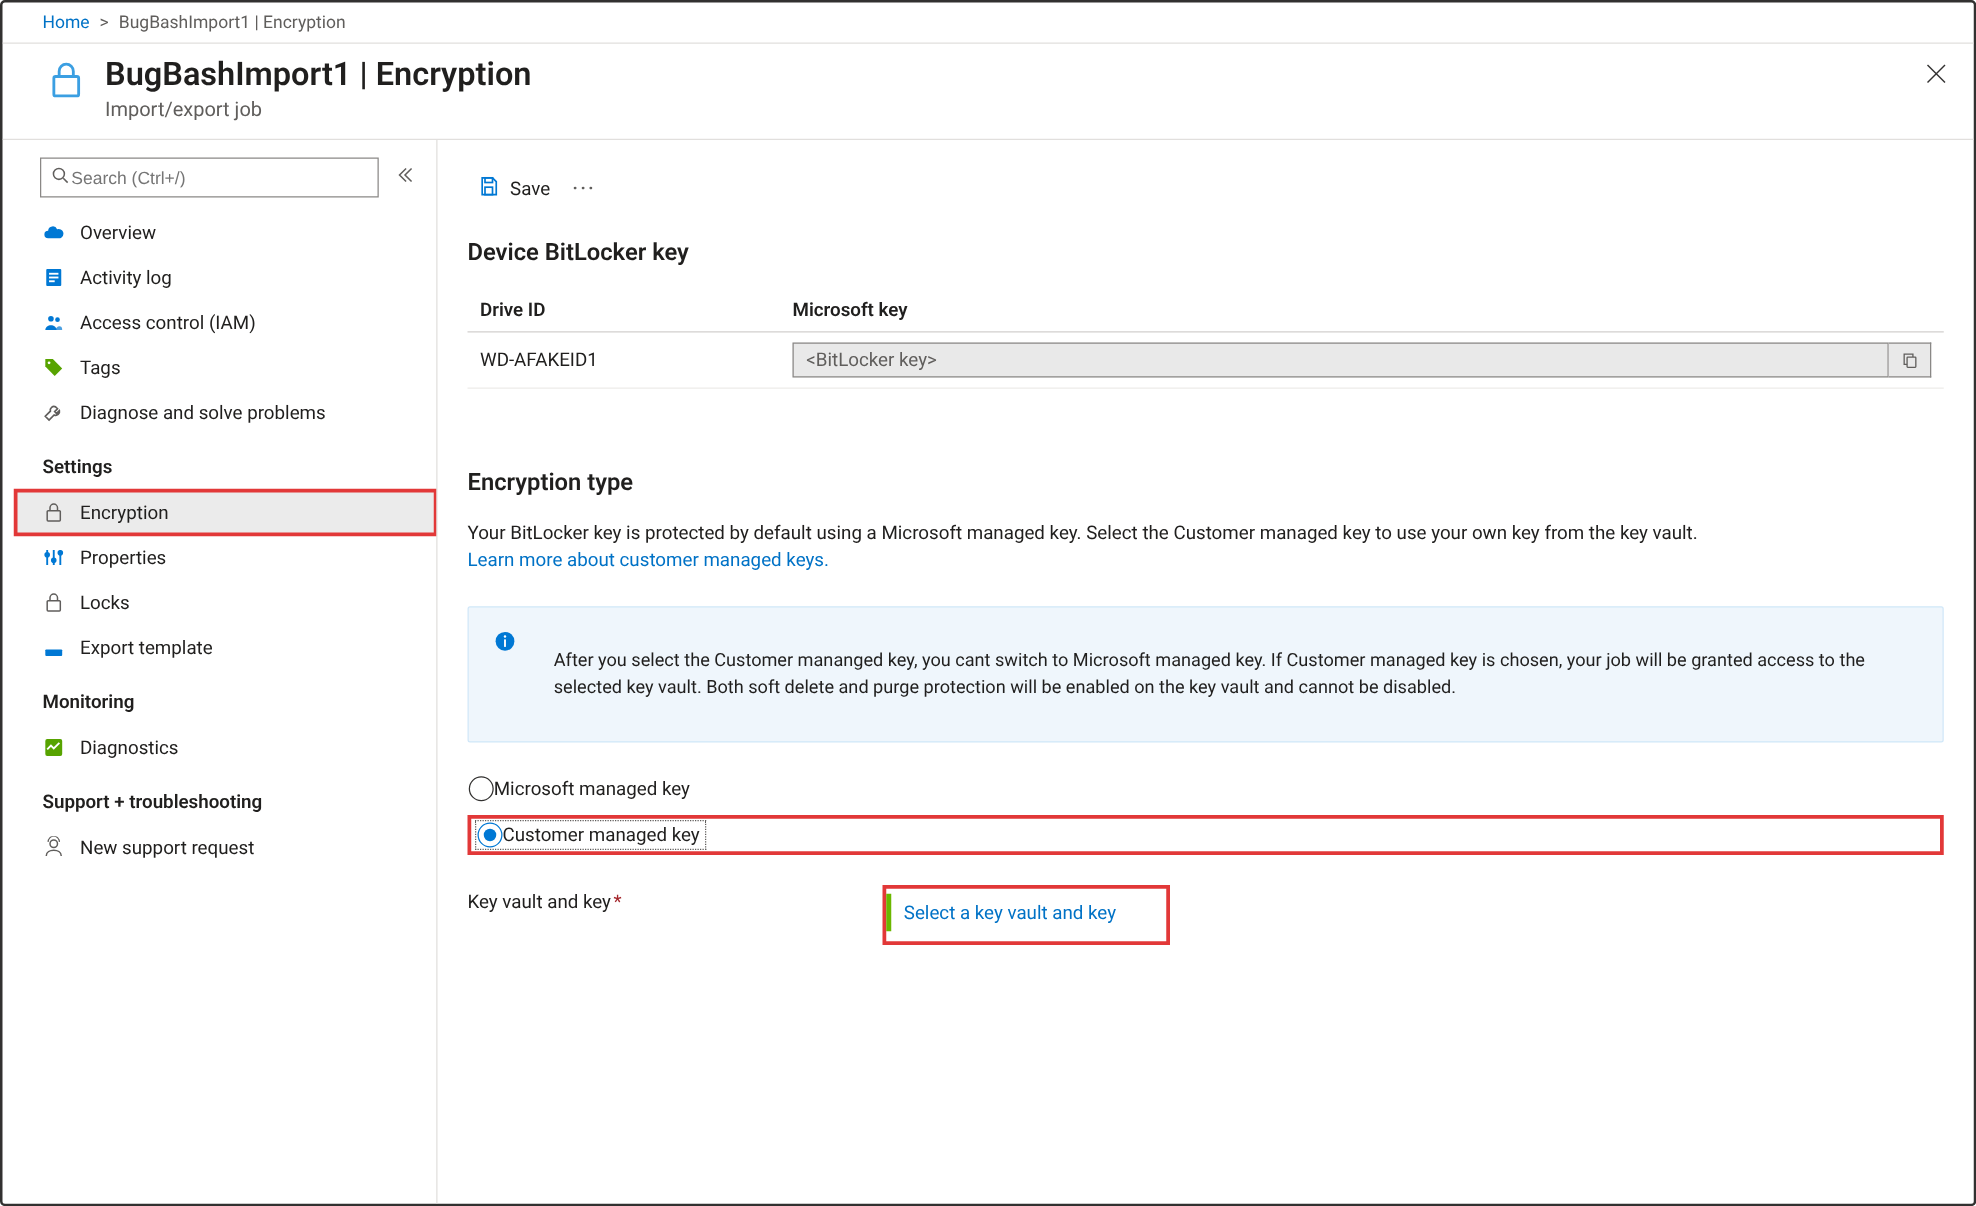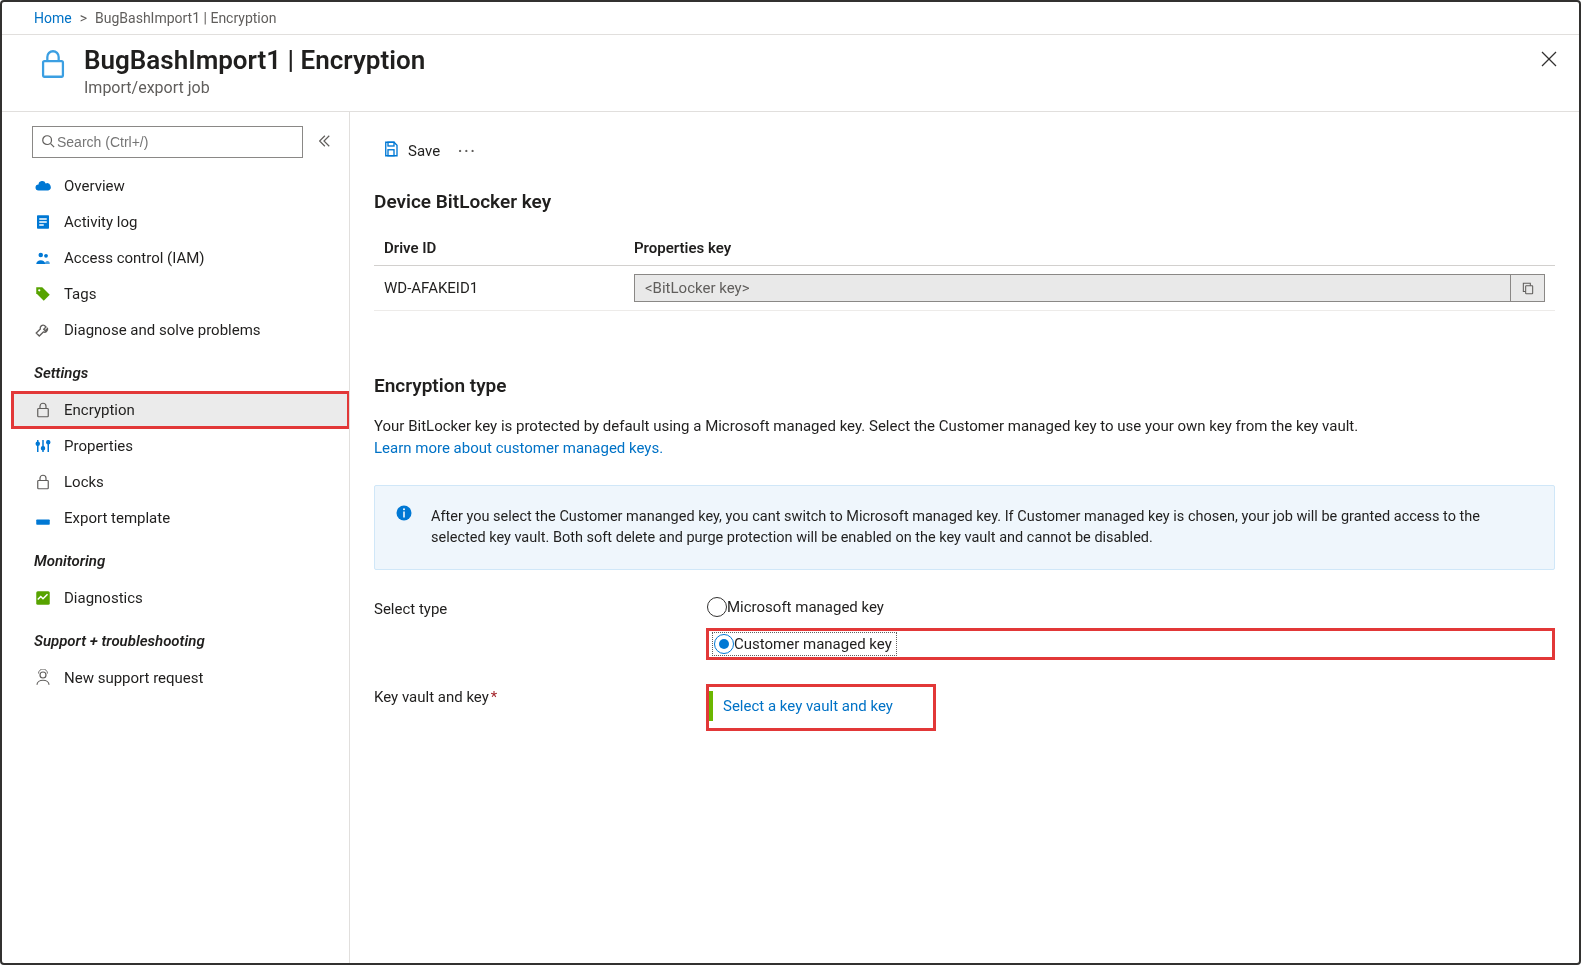--- a/index.html
+++ b/index.html
@@ -64,21 +64,21 @@
   }
   .sidebar .collapse { cursor: pointer; padding: 4px; }
   .sidebar ul { list-style: none; margin: 4px 0 0 0; padding: 0; }
   .sidebar li {
     display: flex; align-items: center; gap: 12px;
     padding: 9px 16px 9px 32px;
     cursor: pointer; font-size: 15px;
   }
   .sidebar li .nav-icon { width: 18px; height: 18px; display: inline-flex; align-items: center; justify-content: center; flex-shrink: 0; }
   .sidebar .section-label {
-    font-weight: 600; font-size: 15px; padding: 16px 16px 6px 32px; color: var(--text-color); font-style: italic;
+    font-weight: 600; font-size: 15px; padding: 16px 16px 6px 32px; color: var(--text-color);
   }
   .sidebar li.selected {
     background: var(--sidebar-selected);
   }
   .sidebar li.highlighted {
     outline: 3px solid var(--highlight-red);
     outline-offset: -2px;
     margin-left: 10px;
     padding-left: 22px;
   }
@@ -116,21 +116,21 @@
   
   .para { font-size: 15px; line-height: 1.5; margin: 0 0 1px 0; }
   a.inline { color: var(--link-blue); text-decoration: none; }
   
   .info-box {
     background: var(--info-bg); border: 1px solid var(--info-border);
     display: flex; gap: 14px; padding: 16px 20px; margin: 28px 0 26px 0;
     border-radius: 2px;
   }
   .info-box .info-icon { flex-shrink: 0; width:18px; height:18px; margin-top:2px; }
-  .info-box p { margin: 4px; font-size: 14.5px; line-height: 1.5; }
+  .info-box p { margin: 16px; font-size: 14.5px; line-height: 1.5; }
   
   .form-row { display: flex; align-items: flex-start; margin-bottom: 24px; }
   .form-label { width: 332px; font-size: 15px; padding-top: 4px; }
   .form-label .req { color: #a4262c; margin-left: 2px; }
   .form-control { flex: 1; }
   .radio-group { display: flex; flex-direction: column; gap: 10px; }
   .radio-opt { display: inline-flex; align-items: center; gap: 0; font-size: 15px; padding: 1px 4px 1px 1px; cursor: pointer; }
   .radio-circle {
     width: 20px; height: 20px; border: 1.5px solid #323130; border-radius: 50%;
     display: inline-flex; align-items: center; justify-content: center;
@@ -339,21 +339,21 @@
         </span>
         <span class="more">···</span>
       </div>
 
       <h2 class="section-title">Device BitLocker key</h2>
 
       <table class="bitlocker">
         <thead>
           <tr>
             <th style="width:250px">Drive ID</th>
-            <th>Properties key</th>
+            <th>Microsoft key</th>
           </tr>
         </thead>
         <tbody>
           <tr>
             <td>WD-AFAKEID1</td>
             <td>
               <div class="bl-key-cell">
                 <div class="bl-key-box">&lt;BitLocker key&gt;</div>
                 <div class="bl-copy">
                   <svg width="14" height="14" viewBox="0 0 24 24" fill="none" stroke="#605e5c" stroke-width="1.8">
@@ -376,21 +376,20 @@
           <svg width="18" height="18" viewBox="0 0 24 24">
               <circle cx="12" cy="12" r="10" fill="#0078d4"></circle>
               <rect x="11" y="10" width="2" height="8" fill="#fff"></rect>
               <circle cx="12" cy="7" r="1.3" fill="#fff"></circle>
             </svg>
         </span>
         <p>After you select the Customer mananged key, you cant switch to Microsoft managed key. If Customer managed key is chosen, your job will be granted access to the selected key vault. Both soft delete and purge protection will be enabled on the key vault and cannot be disabled.</p>
       </div>
 
       <div class="form-row">
-        <div class="form-label">Select type</div>
         <div class="form-control">
           <div class="radio-group">
             <label class="radio-opt">
               <span class="radio-circle"></span>
               <span>Microsoft managed key</span>
             </label>
             <span class="hl-red-box">
               <label class="radio-opt selected">
                 <span class="radio-circle">
                     <span class="radio-dot"></span>

